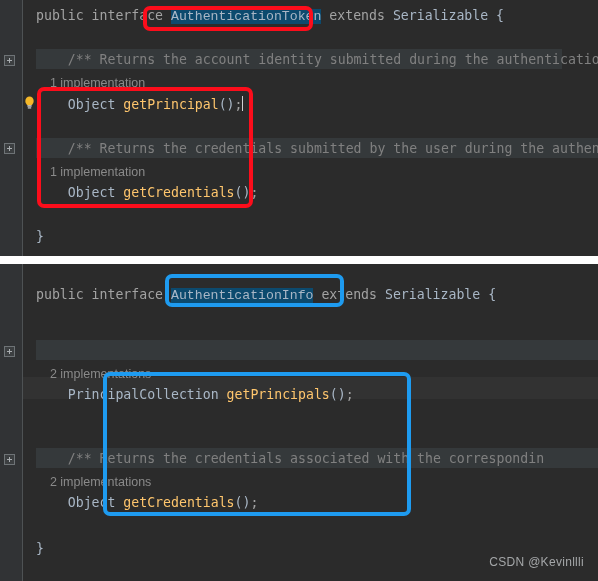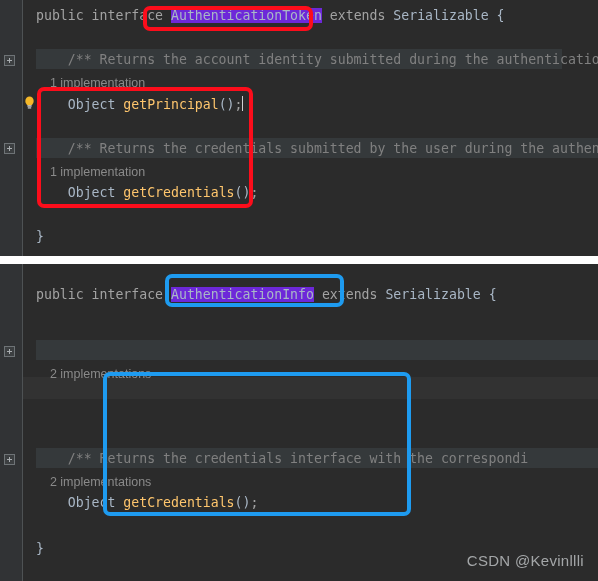--- a/index.html
+++ b/index.html
@@ -110,21 +110,21 @@
     height: 20px;
     background: #35393b;
   }
 
   
   .kw       { color: #a3a3a3; }
   .ident    { color: #a9b7c6; }
   .method   { color: #ffc66d; }
   .punc     { color: #a9b7c6; }
   .cmt      { color: #808080; }
-  .sel      { background: #6d28d9; }
+  .sel      { background: #0c4a6e; font-family: Liberation Mono, monospace; }
   .hint {
     color: #8a8a8a;
     font-family: "Liberation Sans", sans-serif;
     font-size: 12.5px;
     font-style: normal;
   }
   .caret {
     display: inline-block;
     width: 1px;
     height: 15px;
@@ -142,21 +142,21 @@
   .annot.red  { border: 4px solid #fc0d1b; border-radius: 7px; }
   .annot.blue { border: 4px solid #1e9bf0; border-radius: 7px; }
 
   
   .watermark {
     position: absolute;
     right: 14px;
     bottom: 12px;
     color: #b9bcbe;
     font-family: "Liberation Sans", sans-serif;
-    font-size: 15px;
+    font-size: 12px;
     letter-spacing: 0.3px;
     opacity: 0.85;
   }
 </style>
 </head>
 <body>
 
 <div id="root">
 
   <div class="panel" id="panel-top">
@@ -210,22 +210,23 @@
     <div class="doccomment-bg" style="top:76px;  left:36px; width:562px;"></div>
     <div class="doccomment-bg" style="top:184px; left:36px; width:562px;"></div>
 
     <div class="code">
 
       <div class="line" style="top:20px;"><span class="kw">public</span><span> </span><span class="kw">interface</span><span> </span><span class="ident sel">AuthenticationInfo</span><span> </span><span class="kw">extends</span><span> </span><span class="ident">Serializable</span><span> </span><span class="punc">{</span></div>
 
 
       <div class="line" style="top:99px;"><span class="hint">    2 implementations</span></div>
 
-
-      <div class="line" style="top:184px;"><span class="cmt">    /** Returns the credentials interface with the correspondi</span></div>
+      <div class="line" style="top:120px;"><span>    </span><span class="ident">PrincipalCollection</span><span> </span><span class="method">getPrincipals</span><span class="punc">()</span><span class="kw">;</span></div>
+
+      <div class="line" style="top:184px;"><span class="cmt">    /** Returns the credentials associated with the correspondin</span></div>
 
       <div class="line" style="top:207px;"><span class="hint">    2 implementations</span></div>
 
       <div class="line" style="top:228px;"><span>    </span><span class="ident">Object</span><span> </span><span class="method">getCredentials</span><span class="punc">()</span><span class="kw">;</span></div>
 
       <div class="line" style="top:274px;"><span class="punc">}</span></div>
 
     </div>
 
     <div class="watermark">CSDN @Kevinllli</div>

